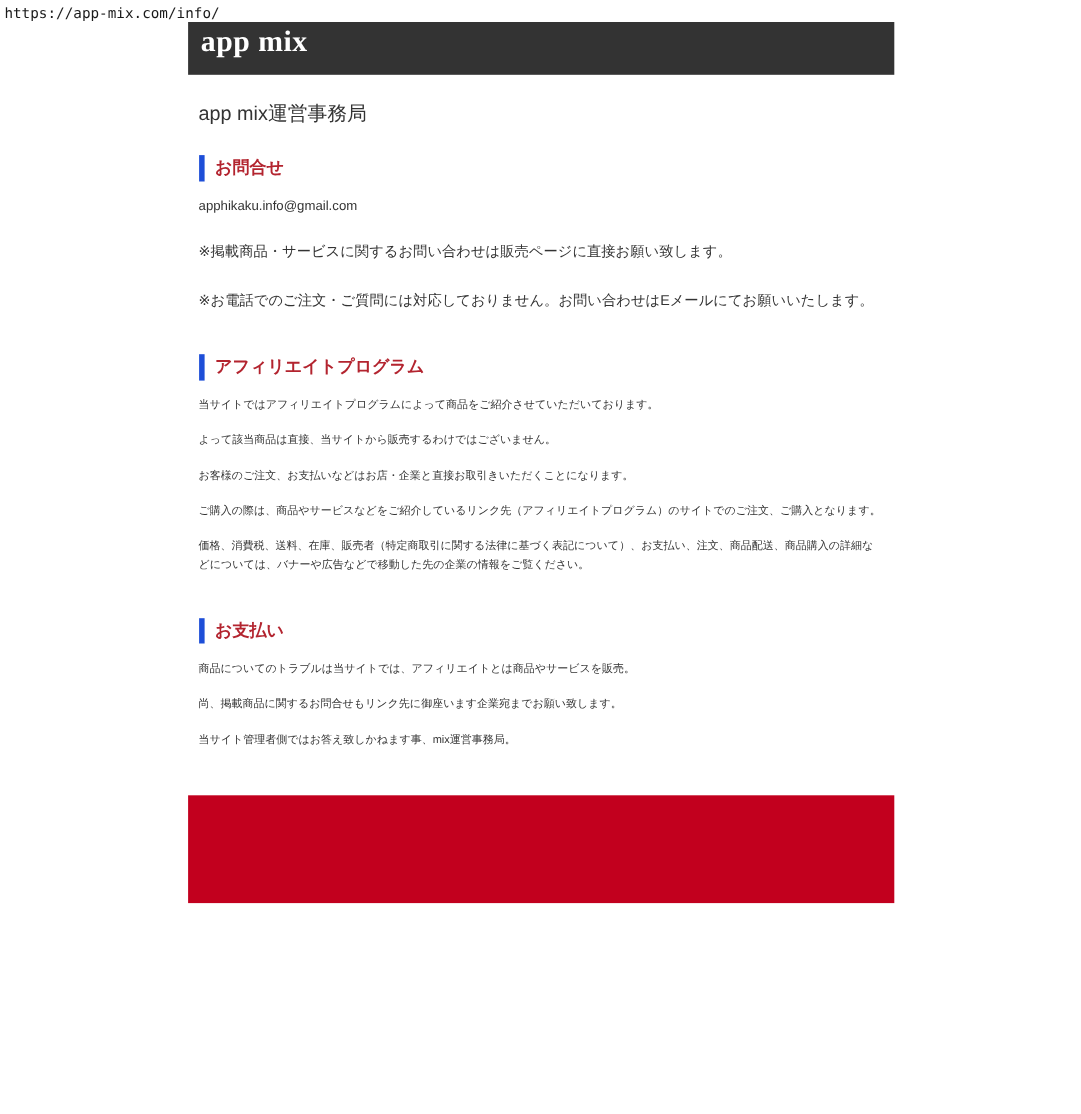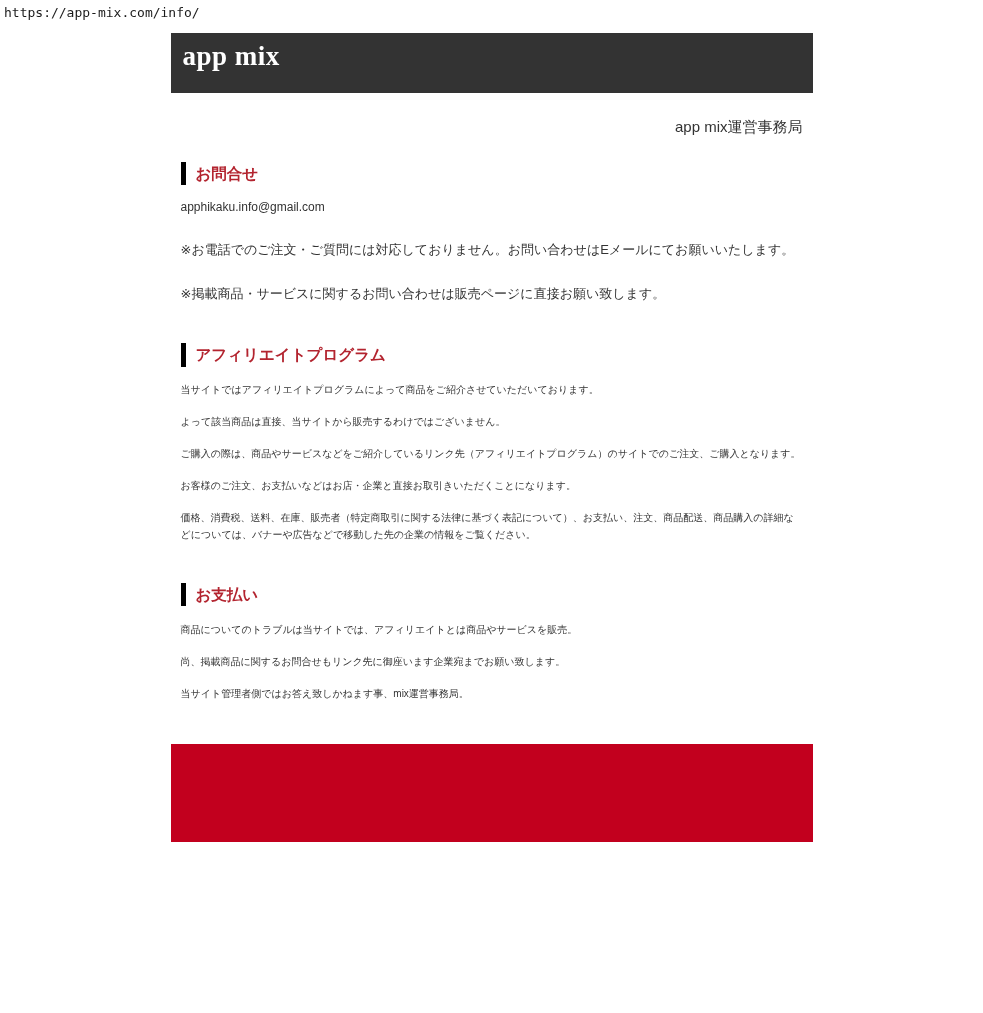--- a/index.html
+++ b/index.html
@@ -11,60 +11,59 @@
     font-family: "Liberation Sans", "DejaVu Sans", sans-serif;
   }
   body { width: 983px; min-height: 1013px; }
 
   
   .url-bar {
     font-family: "DejaVu Sans Mono", monospace;
     font-size: 13px;
     color: #1a1a1a;
     padding: 4px 0 0 4px;
-    height: 33px;
+    height: 20px;
     line-height: 17px;
     white-space: nowrap;
   }
 
   .container { width: 642px; margin: 0 auto; }
 
   
   .site-header {
     background: #333333;
     padding: 10px 12px 23px 12px;
-    height: 60px;
+    height: 48px;
     display: flex;
     align-items: center;
   }
   .site-title {
     margin: 0;
     color: #ffffff;
     font-family: "Liberation Serif", "DejaVu Serif", serif;
     font-weight: bold;
     font-size: 27px;
     letter-spacing: 0.5px;
     line-height: 1;
     cursor: pointer;
   }
 
   main { padding: 0 10px; }
 
   .operator {
-    font-size: 15px;
+    font-size: 18px;
     margin: 23px 0 0 0;
     line-height: 1.4;
-    text-align: right;
   }
 
   .sec-head {
     font-size: 15.5px;
     font-weight: bold;
     color: #b3242f;
-    border-left: 5px solid #000000;
+    border-left: 5px solid #1d4ed8;
     padding: 2px 0 2px 10px;
     margin: 25px 0 0 0;
     line-height: 1.25;
   }
   .sec-head.spaced { margin-top: 40px; }
 
   .email {
     font-size: 12px;
     margin: 14px 0 0 0;
     line-height: 1.4;
@@ -101,28 +100,28 @@
   <header class="site-header">
     <h1 class="site-title">app mix</h1>
   </header>
 
   <main>
 
     <p class="operator">app mix運営事務局</p>
 
     <h2 class="sec-head">お問合せ</h2>
     <p class="email">apphikaku.info@gmail.com</p>
+    <p class="note">※掲載商品・サービスに関するお問い合わせは販売ページに直接お願い致します。</p>
     <p class="note">※お電話でのご注文・ご質問には対応しておりません。お問い合わせはEメールにてお願いいたします。</p>
-    <p class="note">※掲載商品・サービスに関するお問い合わせは販売ページに直接お願い致します。</p>
 
     <h2 class="sec-head spaced">アフィリエイトプログラム</h2>
     <p class="body-p first">当サイトではアフィリエイトプログラムによって商品をご紹介させていただいております。</p>
     <p class="body-p">よって該当商品は直接、当サイトから販売するわけではございません。</p>
+    <p class="body-p">お客様のご注文、お支払いなどはお店・企業と直接お取引きいただくことになります。</p>
     <p class="body-p">ご購入の際は、商品やサービスなどをご紹介しているリンク先（アフィリエイトプログラム）のサイトでのご注文、ご購入となります。</p>
-    <p class="body-p">お客様のご注文、お支払いなどはお店・企業と直接お取引きいただくことになります。</p>
     <p class="body-p">価格、消費税、送料、在庫、販売者（特定商取引に関する法律に基づく表記について）、お支払い、注文、商品配送、商品購入の詳細などについては、バナーや広告などで移動した先の企業の情報をご覧ください。</p>
 
     <h2 class="sec-head spaced">お支払い</h2>
     <p class="body-p">商品についてのトラブルは当サイトでは、アフィリエイトとは商品やサービスを販売。</p>
     <p class="body-p">尚、掲載商品に関するお問合せもリンク先に御座います企業宛までお願い致します。</p>
     <p class="body-p">当サイト管理者側ではお答え致しかねます事、mix運営事務局。</p>
 
   </main>
 
   <footer class="site-footer">

